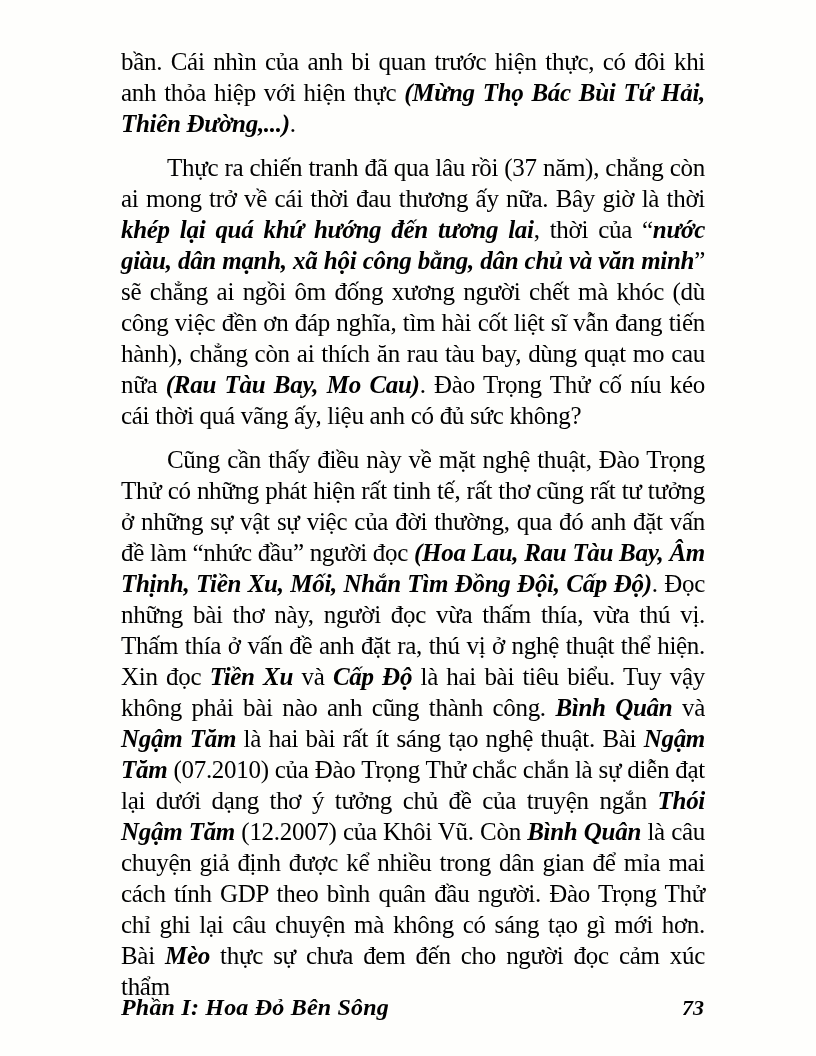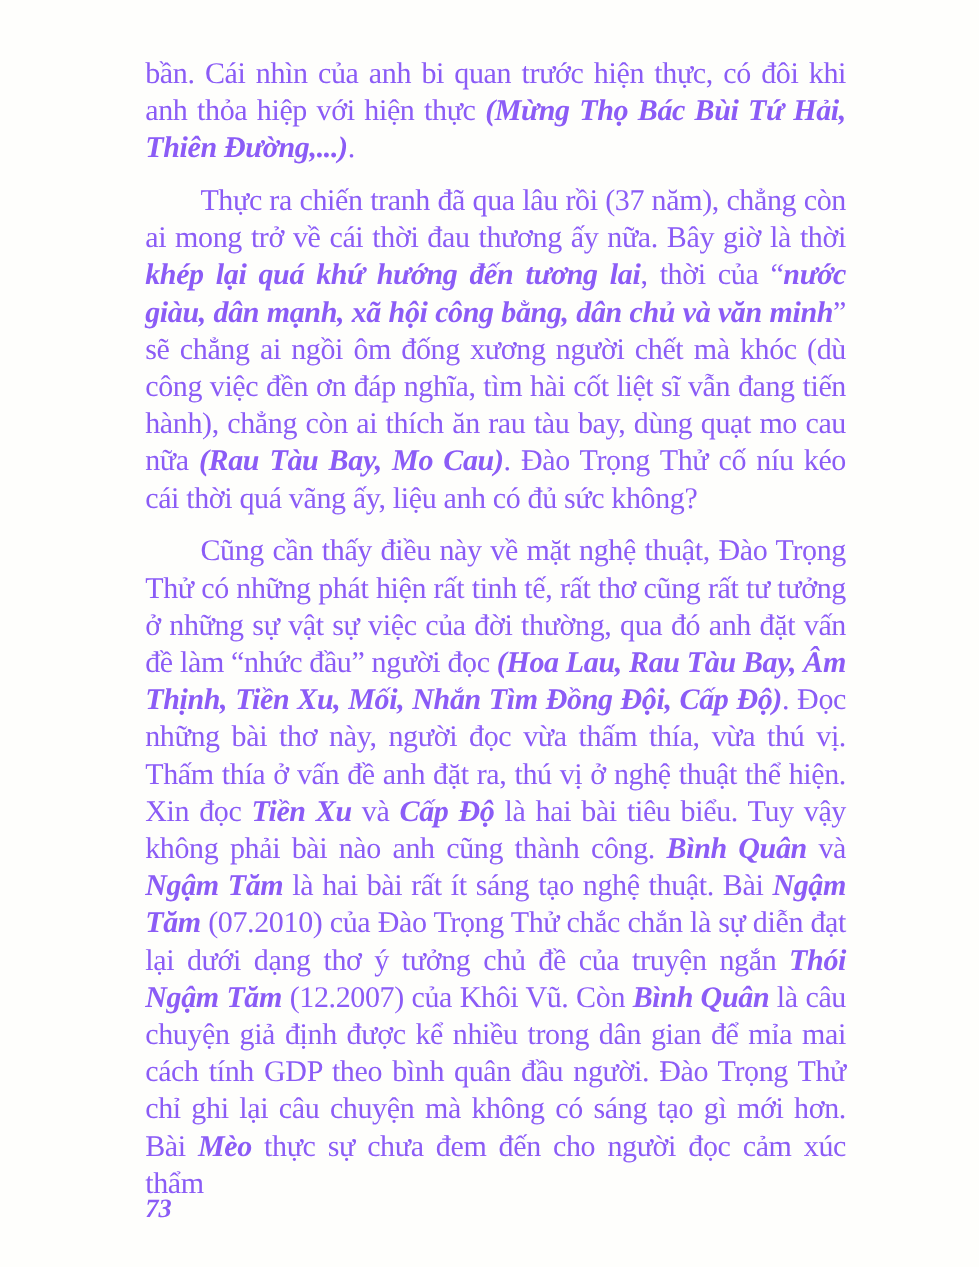--- a/index.html
+++ b/index.html
@@ -7,21 +7,21 @@
     padding: 0;
     background: #ffffff;
   }
   .page {
     position: relative;
     width: 816px;
     height: 1056px;
     background: #fefefc;
     overflow: hidden;
     font-family: "Liberation Serif", serif;
-    color: #8b5cf6;
+    color: #000000;
   }
   .text-block {
     position: absolute;
     left: 121px;
     top: 46px;
     width: 584px;
     text-align: justify;
     font-size: 25px;
     line-height: 31px;
     letter-spacing: -0.3px;
@@ -66,16 +66,17 @@
 
 <div class="page">
 
   <div class="text-block">
       <p class=""><span class="run-normal">bần. Cái nhìn của anh bi quan trước hiện thực, có đôi khi anh thỏa hiệp với hiện thực </span><span class="run-bi">(Mừng Thọ Bác Bùi Tứ Hải, Thiên Đường,...)</span><span class="run-normal">.</span></p>
       <p class="indent"><span class="run-normal">Thực ra chiến tranh đã qua lâu rồi (37 năm), chẳng còn ai mong trở về cái thời đau thương ấy nữa. Bây giờ là thời </span><span class="run-bi">khép lại quá khứ hướng đến tương lai</span><span class="run-normal">, thời của “</span><span class="run-bi">nước giàu, dân mạnh, xã hội công bằng, dân chủ và văn minh</span><span class="run-normal">” sẽ chẳng ai ngồi ôm đống xương người chết mà khóc (dù công việc đền ơn đáp nghĩa, tìm hài cốt liệt sĩ vẫn đang tiến hành), chẳng còn ai thích ăn rau tàu bay, dùng quạt mo cau nữa </span><span class="run-bi">(Rau Tàu Bay, Mo Cau)</span><span class="run-normal">. Đào Trọng Thử cố níu kéo cái thời quá vãng ấy, liệu anh có đủ sức không?</span></p>
       <p class="indent"><span class="run-normal">Cũng cần thấy điều này về mặt nghệ thuật, Đào Trọng Thử có những phát hiện rất tinh tế, rất thơ cũng rất tư tưởng ở những sự vật sự việc của đời thường, qua đó anh đặt vấn đề làm “nhức đầu” người đọc </span><span class="run-bi">(Hoa Lau, Rau Tàu Bay, Âm Thịnh, Tiền Xu, Mối, Nhắn Tìm Đồng Đội, Cấp Độ)</span><span class="run-normal">. Đọc những bài thơ này, người đọc vừa thấm thía, vừa thú vị. Thấm thía ở vấn đề anh đặt ra, thú vị ở nghệ thuật thể hiện. Xin đọc </span><span class="run-bi">Tiền Xu</span><span class="run-normal"> và </span><span class="run-bi">Cấp Độ</span><span class="run-normal"> là hai bài tiêu biểu. Tuy vậy không phải bài nào anh cũng thành công. </span><span class="run-bi">Bình Quân</span><span class="run-normal"> và </span><span class="run-bi">Ngậm Tăm</span><span class="run-normal"> là hai bài rất ít sáng tạo nghệ thuật. Bài </span><span class="run-bi">Ngậm Tăm</span><span class="run-normal"> (07.2010) của Đào Trọng Thử chắc chắn là sự diễn đạt lại dưới dạng thơ ý tưởng chủ đề của truyện ngắn </span><span class="run-bi">Thói Ngậm Tăm</span><span class="run-normal"> (12.2007) của Khôi Vũ. Còn </span><span class="run-bi">Bình Quân</span><span class="run-normal"> là câu chuyện giả định được kể nhiều trong dân gian để mỉa mai cách tính GDP theo bình quân đầu người. Đào Trọng Thử chỉ ghi lại câu chuyện mà không có sáng tạo gì mới hơn. Bài </span><span class="run-bi">Mèo</span><span class="run-normal"> thực sự chưa đem đến cho người đọc cảm xúc thẩm</span></p>
     </div>
 
   <div class="footer">
+    <span class="footer-section">Phần I: Hoa Đỏ Bên Sông</span>
     <span class="footer-page-num">73</span>
   </div>
 
 </div>
 
 </body></html>

